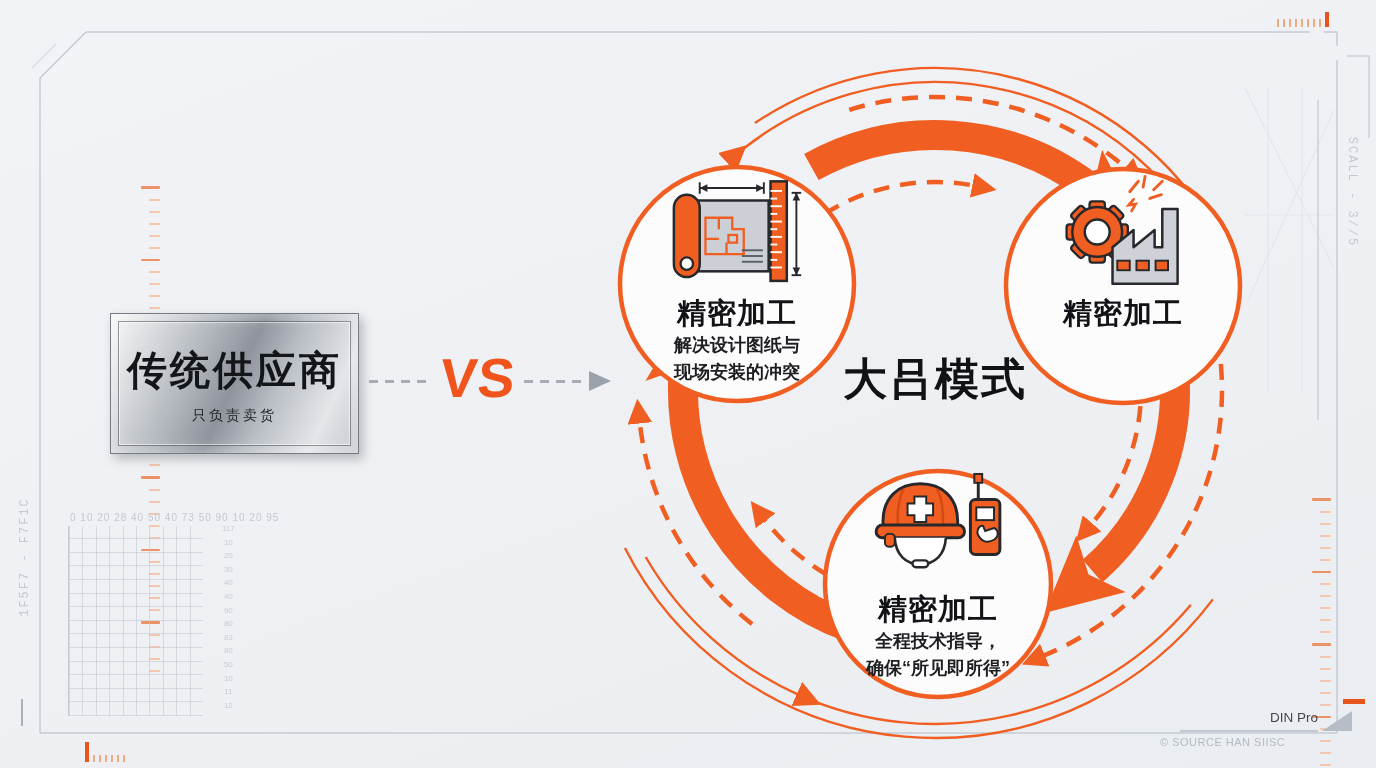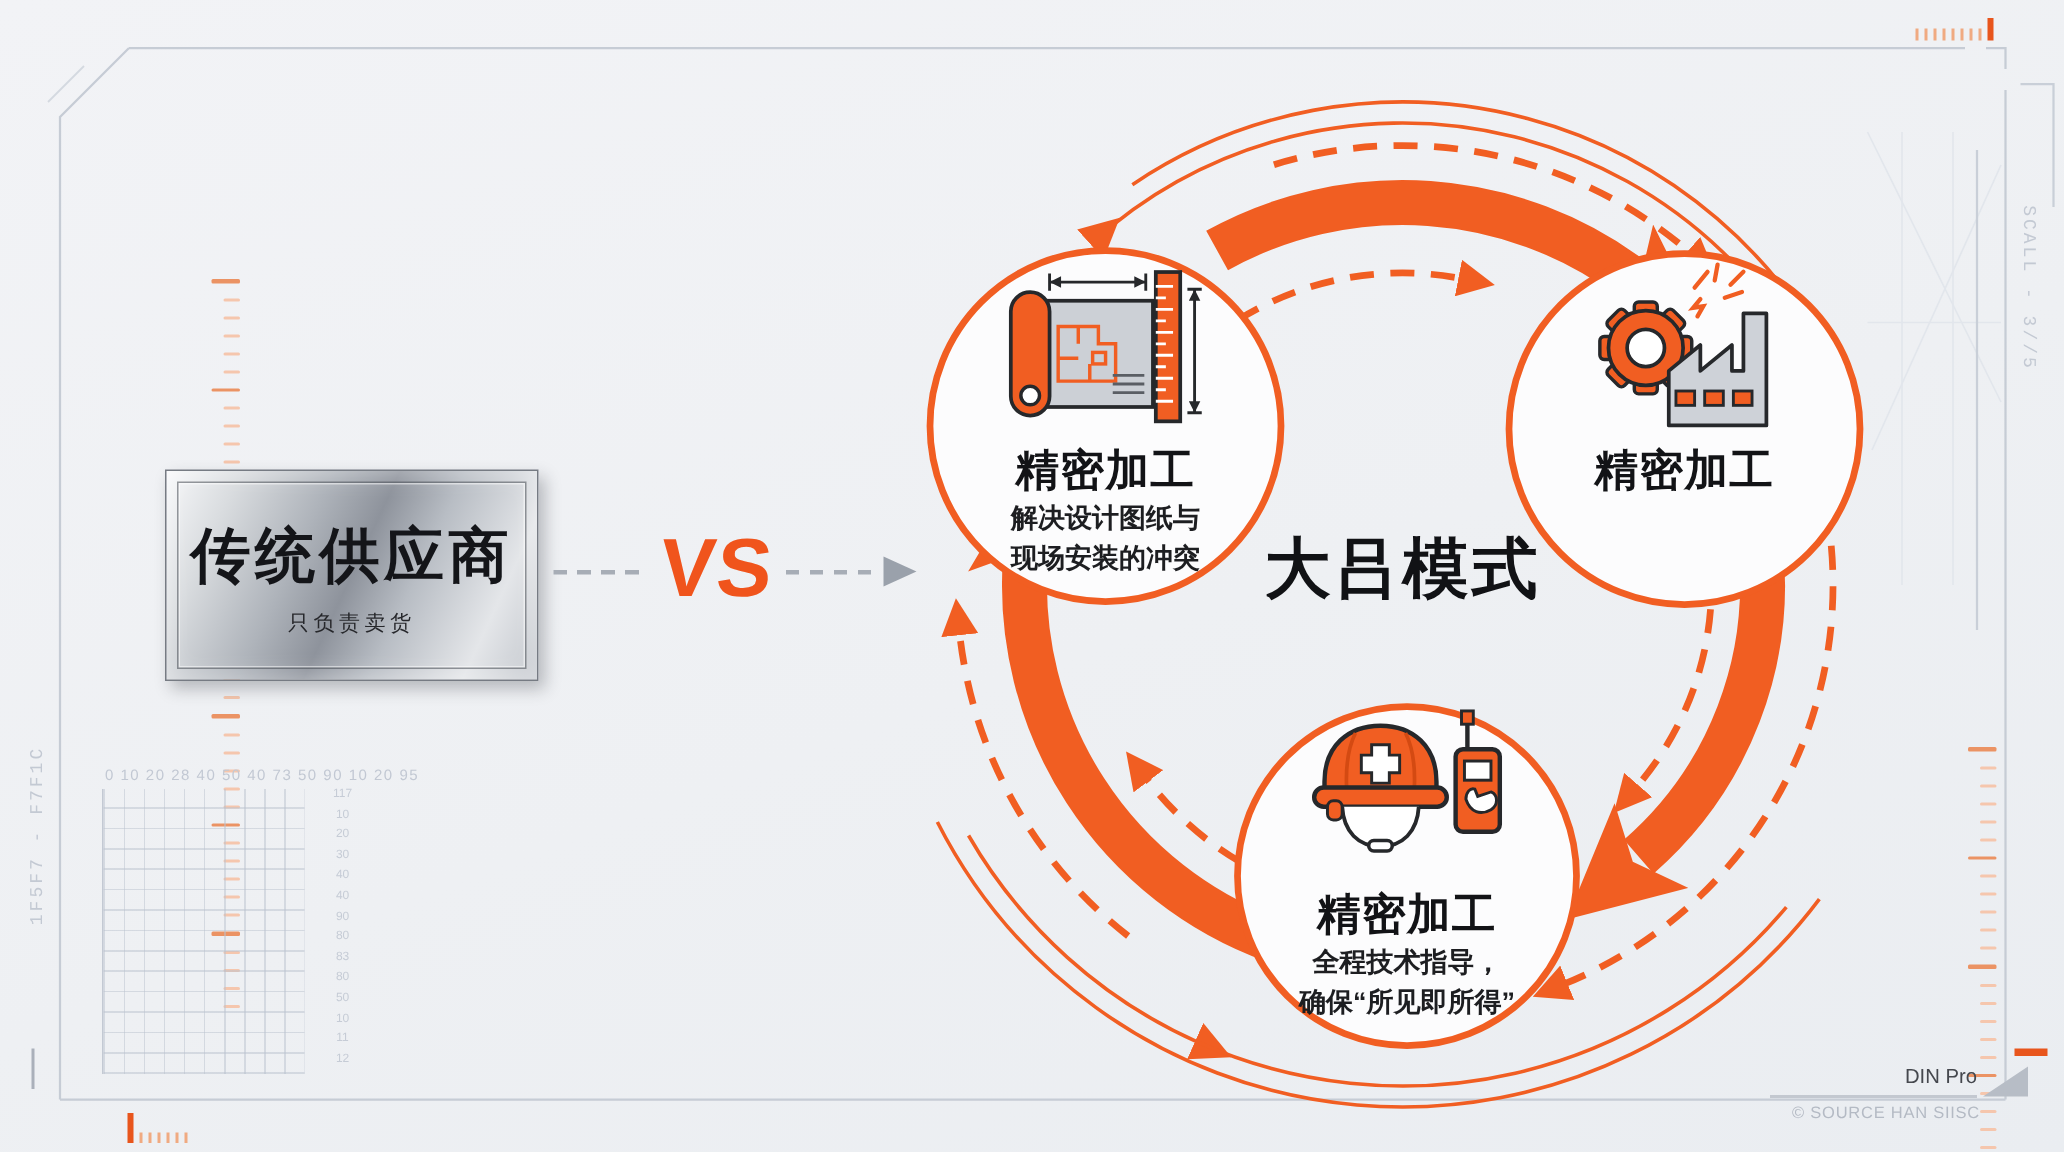--- a/index.html
+++ b/index.html
@@ -39,21 +39,21 @@
   
   .grid{left:68px;top:526px;width:134px;height:190px;border-left:1px solid #c3c9d3;
         background:repeating-linear-gradient(90deg,rgba(186,194,206,.5) 0 1px,transparent 1px 13.4px),
                    repeating-linear-gradient(0deg,rgba(186,194,206,.5) 0 1px,transparent 1px 13.6px);}
   .grid-top{left:70px;top:512px;font-size:10px;color:#c2c8d3;letter-spacing:1px;white-space:nowrap;}
   .grid-col{left:222px;top:522px;}
   .grid-col div{height:13.6px;line-height:13.6px;font-size:8px;color:#c6ccd6;}
   .vtext{font-size:12px;color:#c3c9d3;letter-spacing:2px;white-space:nowrap;font-family:"Liberation Mono","DejaVu Sans Mono",monospace;}
   
   .dinpro{left:1210px;top:710px;width:108px;text-align:right;font-size:13.5px;color:#45484e;}
-  .copyright{left:1160px;top:736px;width:160px;text-align:right;font-size:11px;color:#b4bac4;letter-spacing:.5px;}
+  .copyright{left:1160px;top:736px;width:160px;text-align:left;font-size:11px;color:#b4bac4;letter-spacing:.5px;}
   .footer-line{left:1180px;top:730px;width:138px;height:1.5px;background:#c3c8d0;}
   .footer-tri{width:0;height:0;border-left:30px solid transparent;border-bottom:20px solid #b7bdc6;}
   .orange-dash{background:#e8551c;height:4.5px;width:22px;}
   svg{display:block;}
   .icon-wrap{pointer-events:none;}
 </style>
 </head>
 <body>
 
 <div id="stage">

